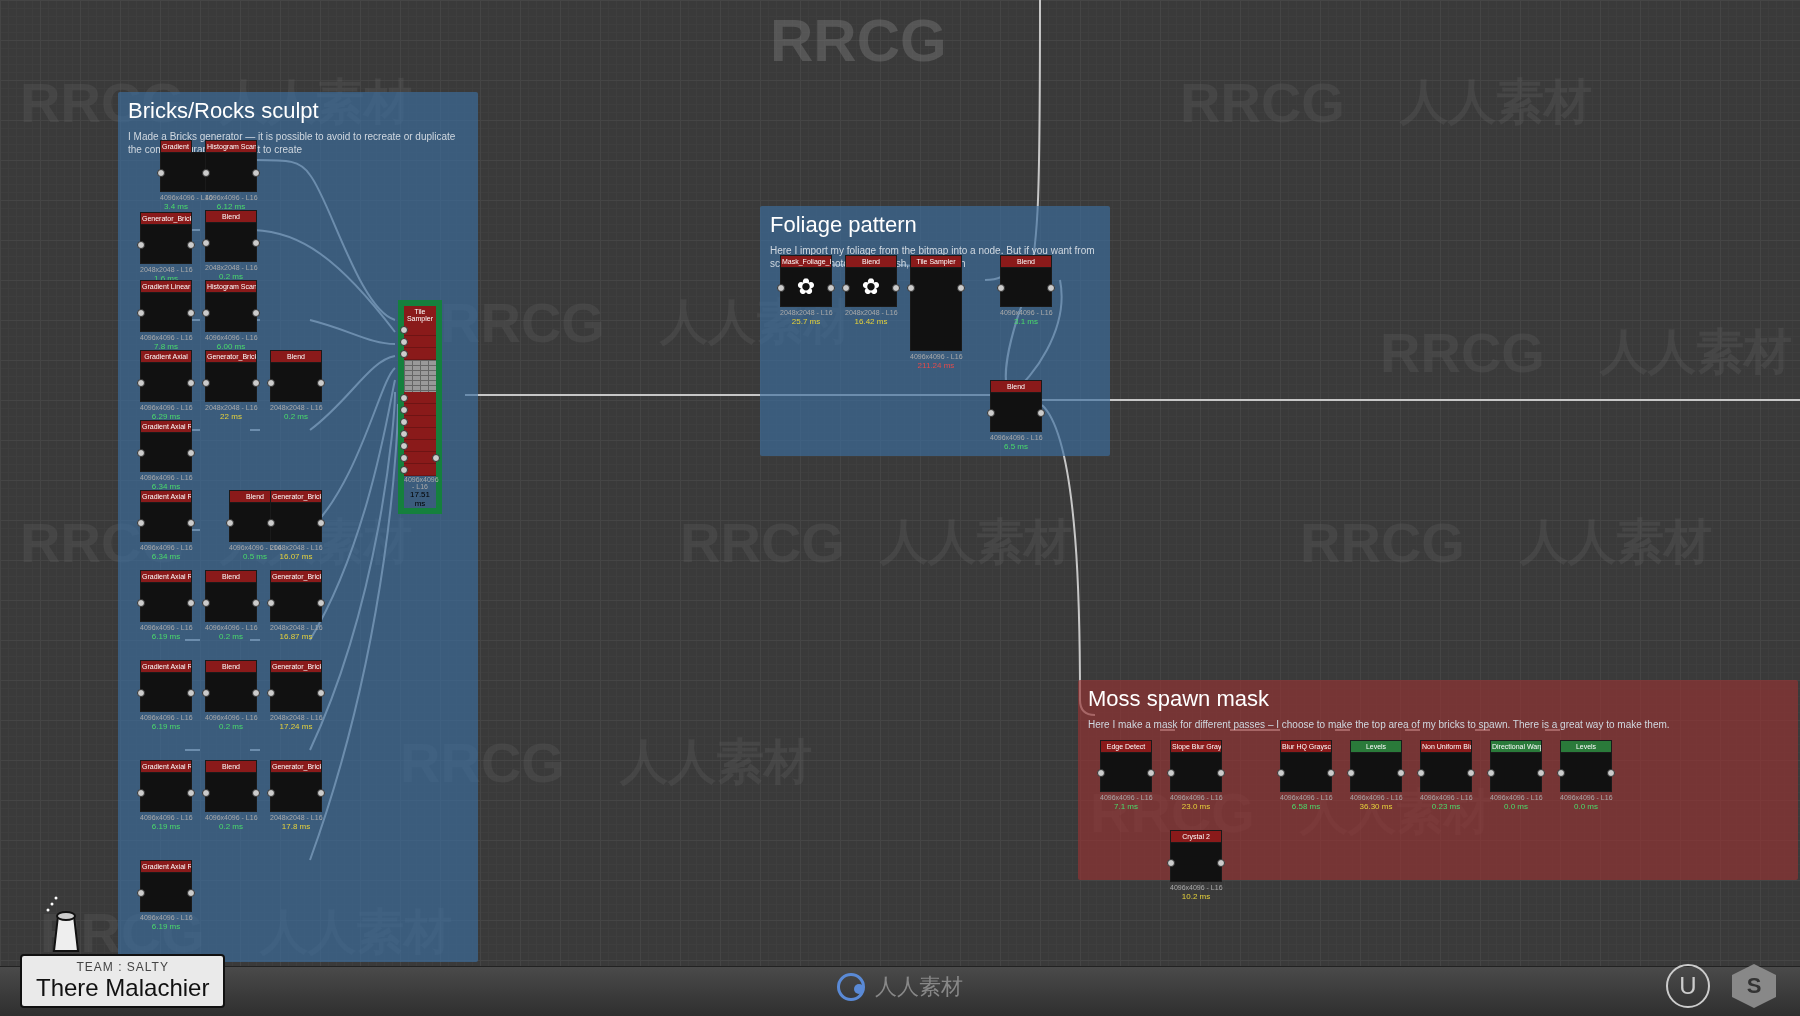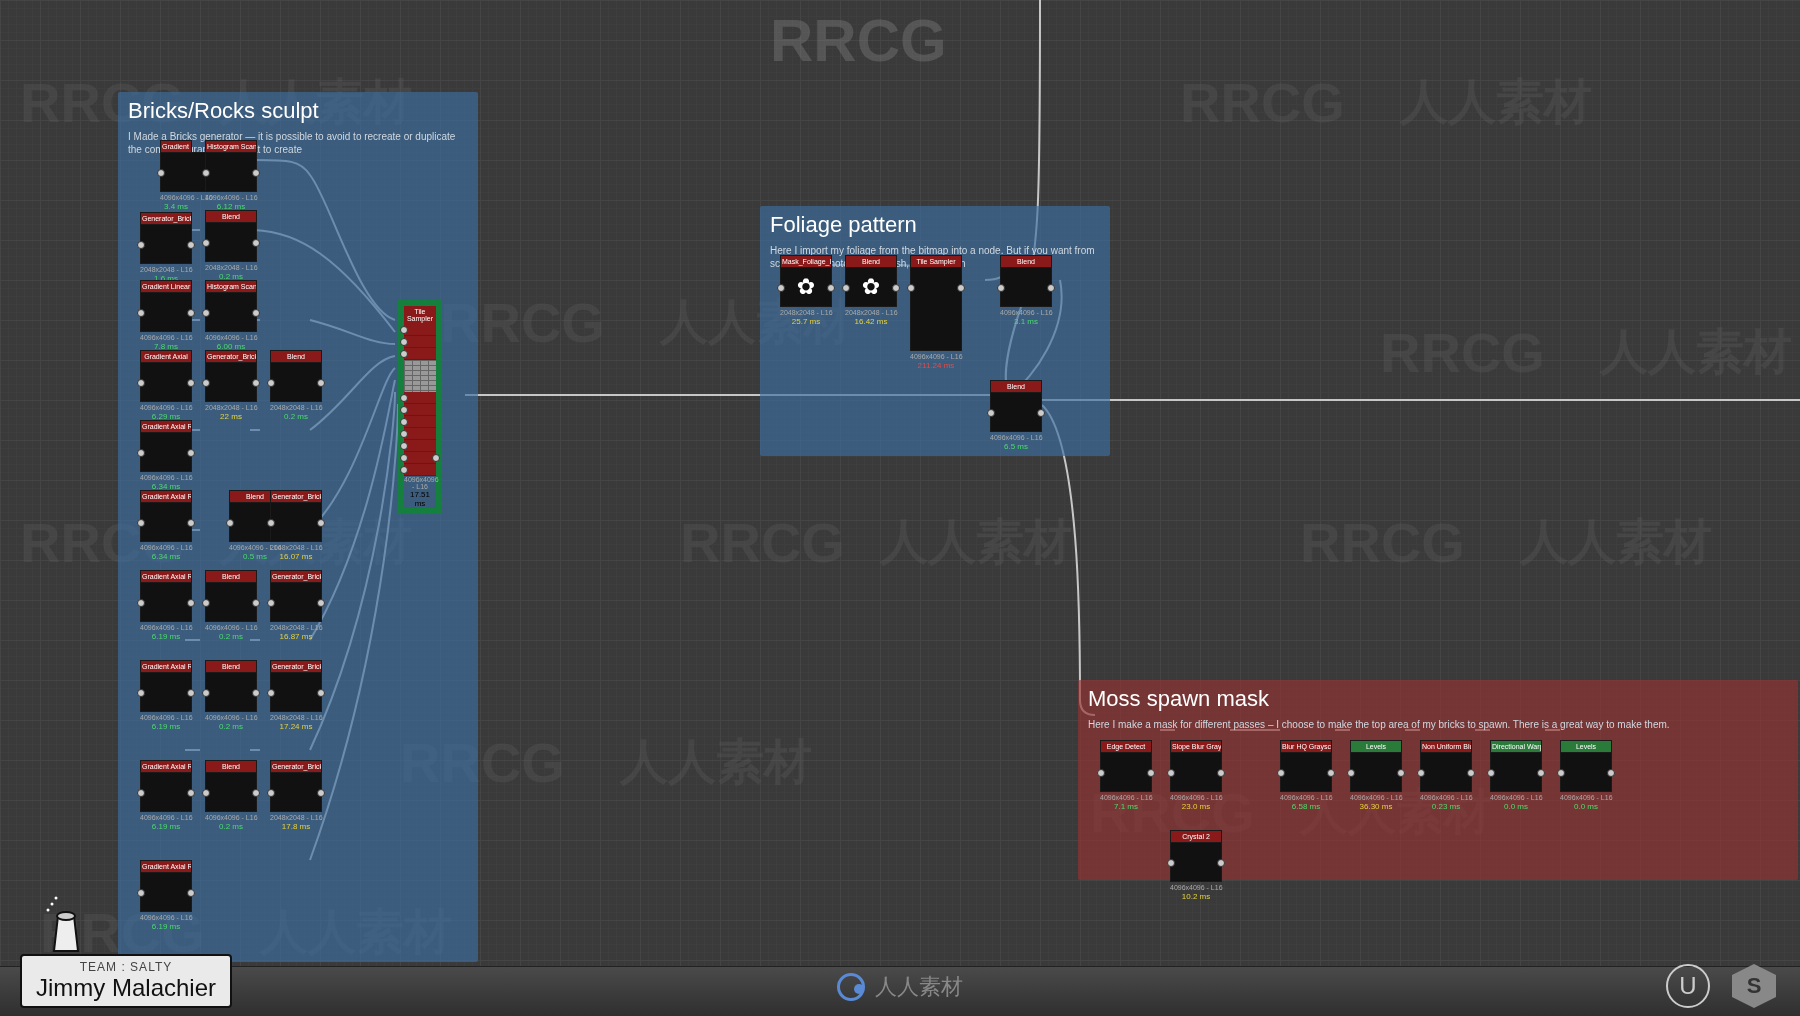--- a/index.html
+++ b/index.html
@@ -552,21 +552,21 @@
 <svg class="shaker" viewBox="0 0 40 60">
   <path d="M12 20 L28 20 L32 55 L8 55 Z" fill="#eee" stroke="#111" stroke-width="2"></path>
   <ellipse cx="20" cy="20" rx="9" ry="4" fill="#ccc" stroke="#111" stroke-width="2"></ellipse>
   <circle cx="6" cy="8" r="1.5" fill="#fff"></circle>
     <circle cx="2" cy="14" r="1.5" fill="#fff"></circle>
     <circle cx="10" cy="2" r="1.5" fill="#fff"></circle>
 </svg>
 
 <div class="author-badge">
   <div class="team">TEAM : SALTY</div>
-  <div class="name">Jimmy Malachier</div>
+  <div class="name">There Malachier</div>
 </div>
 
 <div class="center-logo">
   <div class="ring"></div>
   <span>人人素材</span>
 </div>
 
 <div class="ue-logo">U</div>
 <div class="sd-logo">S</div>
 

